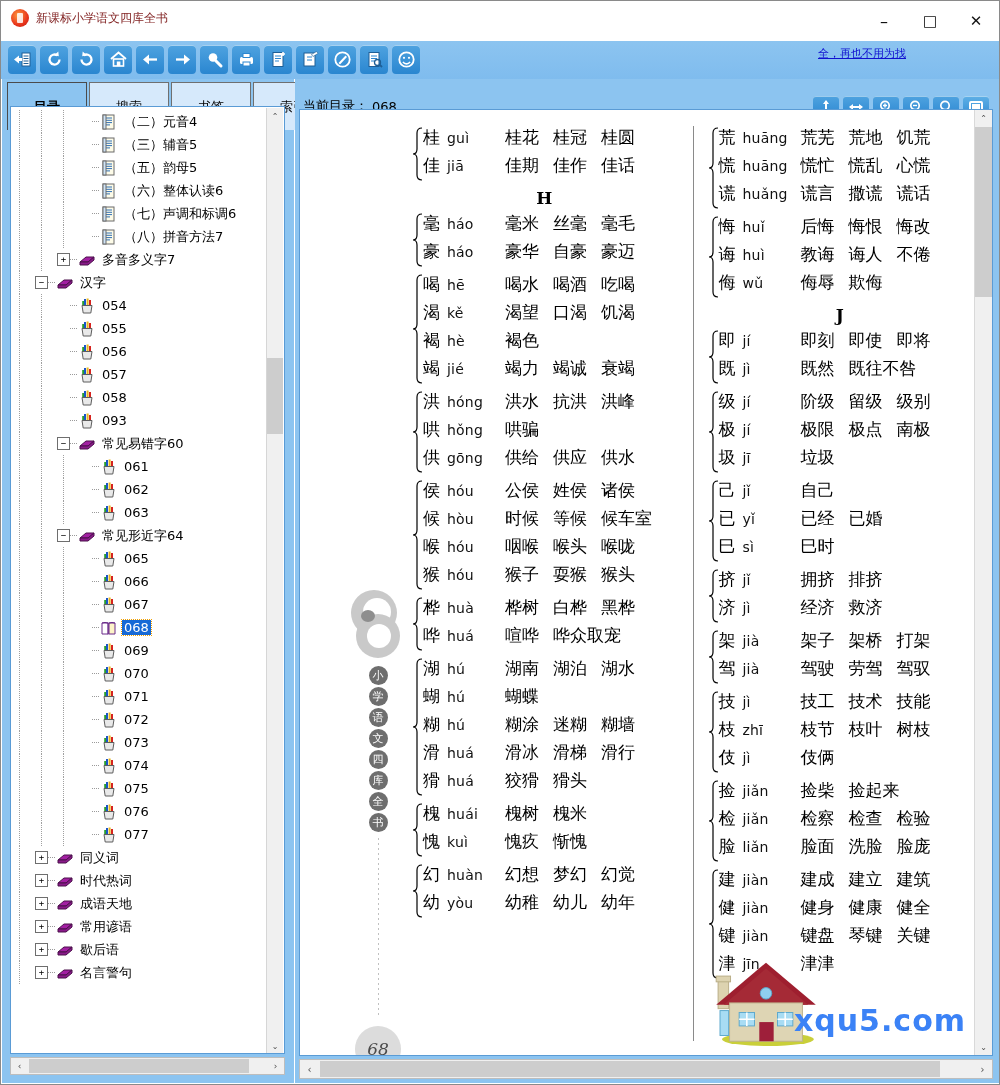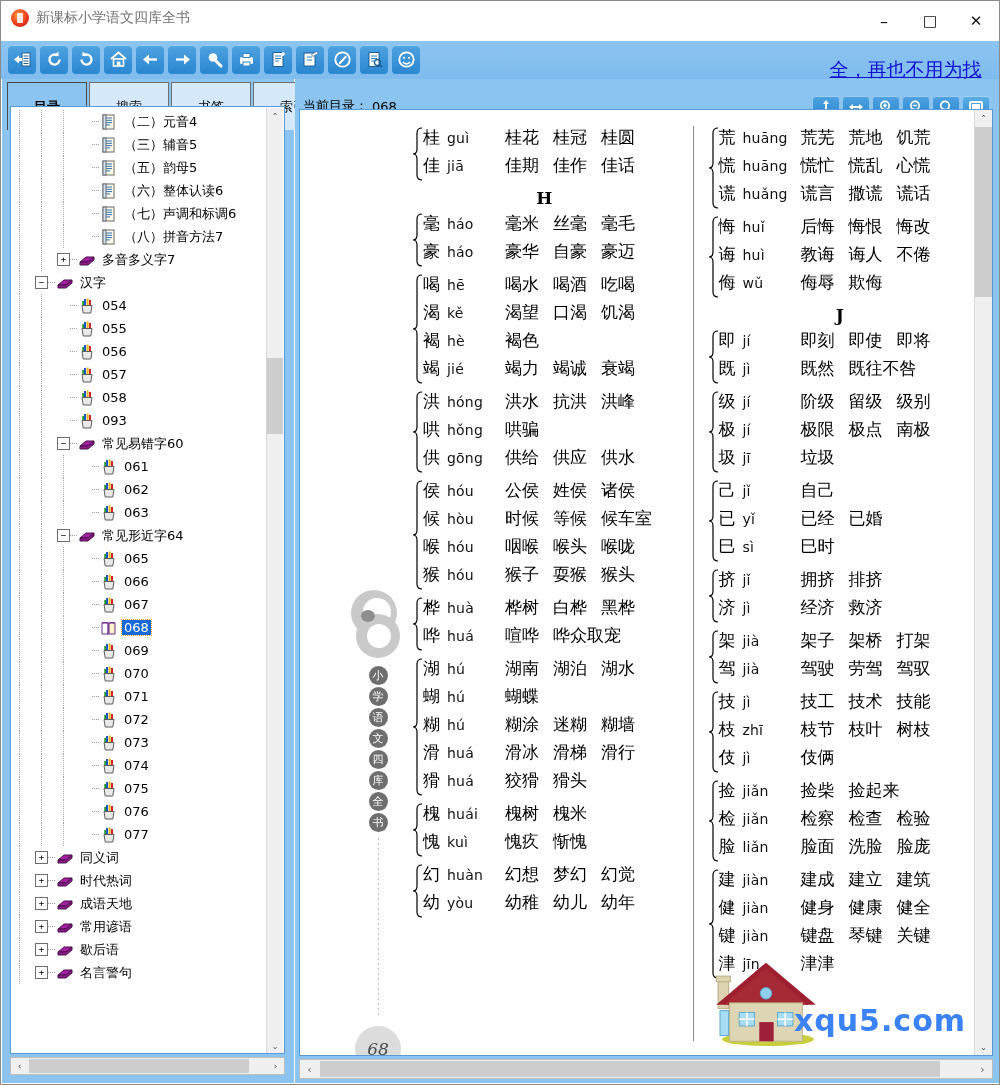--- a/index.html
+++ b/index.html
@@ -14,39 +14,39 @@
 
   
   .titlebar{position:absolute;left:0;top:0;width:998px;height:40px;background:#ffffff;
             border-bottom:1px solid #e8e8e8;}
   .title-left{position:absolute;left:10px;top:8px;display:flex;align-items:center;gap:7px;}
   .app-icon{width:18px;height:18px;border-radius:50%;
       background:radial-gradient(circle at 40% 35%,#ff9a3c 0%,#e8341c 60%,#b51b0b 100%);
       position:relative;}
   .app-icon:after{content:"";position:absolute;left:6px;top:4px;width:6px;height:10px;
       background:#fff;border-radius:1px;opacity:.85;}
-  .title-text{font-size:14px;color:#737373;font-family:Liberation Sans, sans-serif;}
+  .title-text{font-size:12px;color:#7f1d1d;font-family:Liberation Sans, sans-serif;}
   .wbtns{position:absolute;right:0;top:0;height:40px;display:flex;}
   .wbtn{width:46px;height:40px;display:flex;align-items:center;justify-content:center;
         font-size:15px;color:#111;font-family:"DejaVu Sans",sans-serif;}
   .wbtn.min{font-size:16px;}
 
   
   .toolbar{position:absolute;left:0;top:40px;width:998px;height:38px;
            background:linear-gradient(#8cc4f0,#7fbcee);overflow:hidden;}
   .tb-icons{position:absolute;left:7px;top:4px;display:flex;gap:4px;}
   .tbi{width:28px;height:29px;border-radius:4px;
        background:linear-gradient(#4fa3e0,#2a86d0);
        box-shadow:inset 0 1px 0 rgba(255,255,255,.5);
        display:flex;align-items:center;justify-content:center;}
   .tbi svg{display:block;}
-  .promo{position:absolute;right:6px;top:16px;font-size:19px;color:#1010d0;
+  .promo{position:absolute;right:6px;top:5px;font-size:11px;color:#1010d0;
          text-decoration:underline;white-space:nowrap;
          font-family:"DejaVu Sans",sans-serif;overflow:hidden;width:175px;
-         text-overflow:clip;text-align:center;}
+         text-overflow:clip;}
 
   
   .left-pane{position:absolute;left:1px;top:78px;width:292px;height:1004px;background:#8cc4f0;}
   .tabs{position:absolute;left:5px;top:3px;display:flex;}
   .tab{height:23px;min-width:62px;padding:12px 8px;display:flex;align-items:center;
        justify-content:center;font-size:13px;color:#000;border:1px solid #6f6f6f;
        border-bottom:none;background:#d6e9fb;margin-right:2px;
        font-family:"DejaVu Sans",sans-serif;}
   .tab.active{background:#8cc4f0;border-color:#4b4b4b;font-weight:bold;}
   .tab-rest{width:28px;height:23px;border:1px solid #6f6f6f;border-bottom:none;

